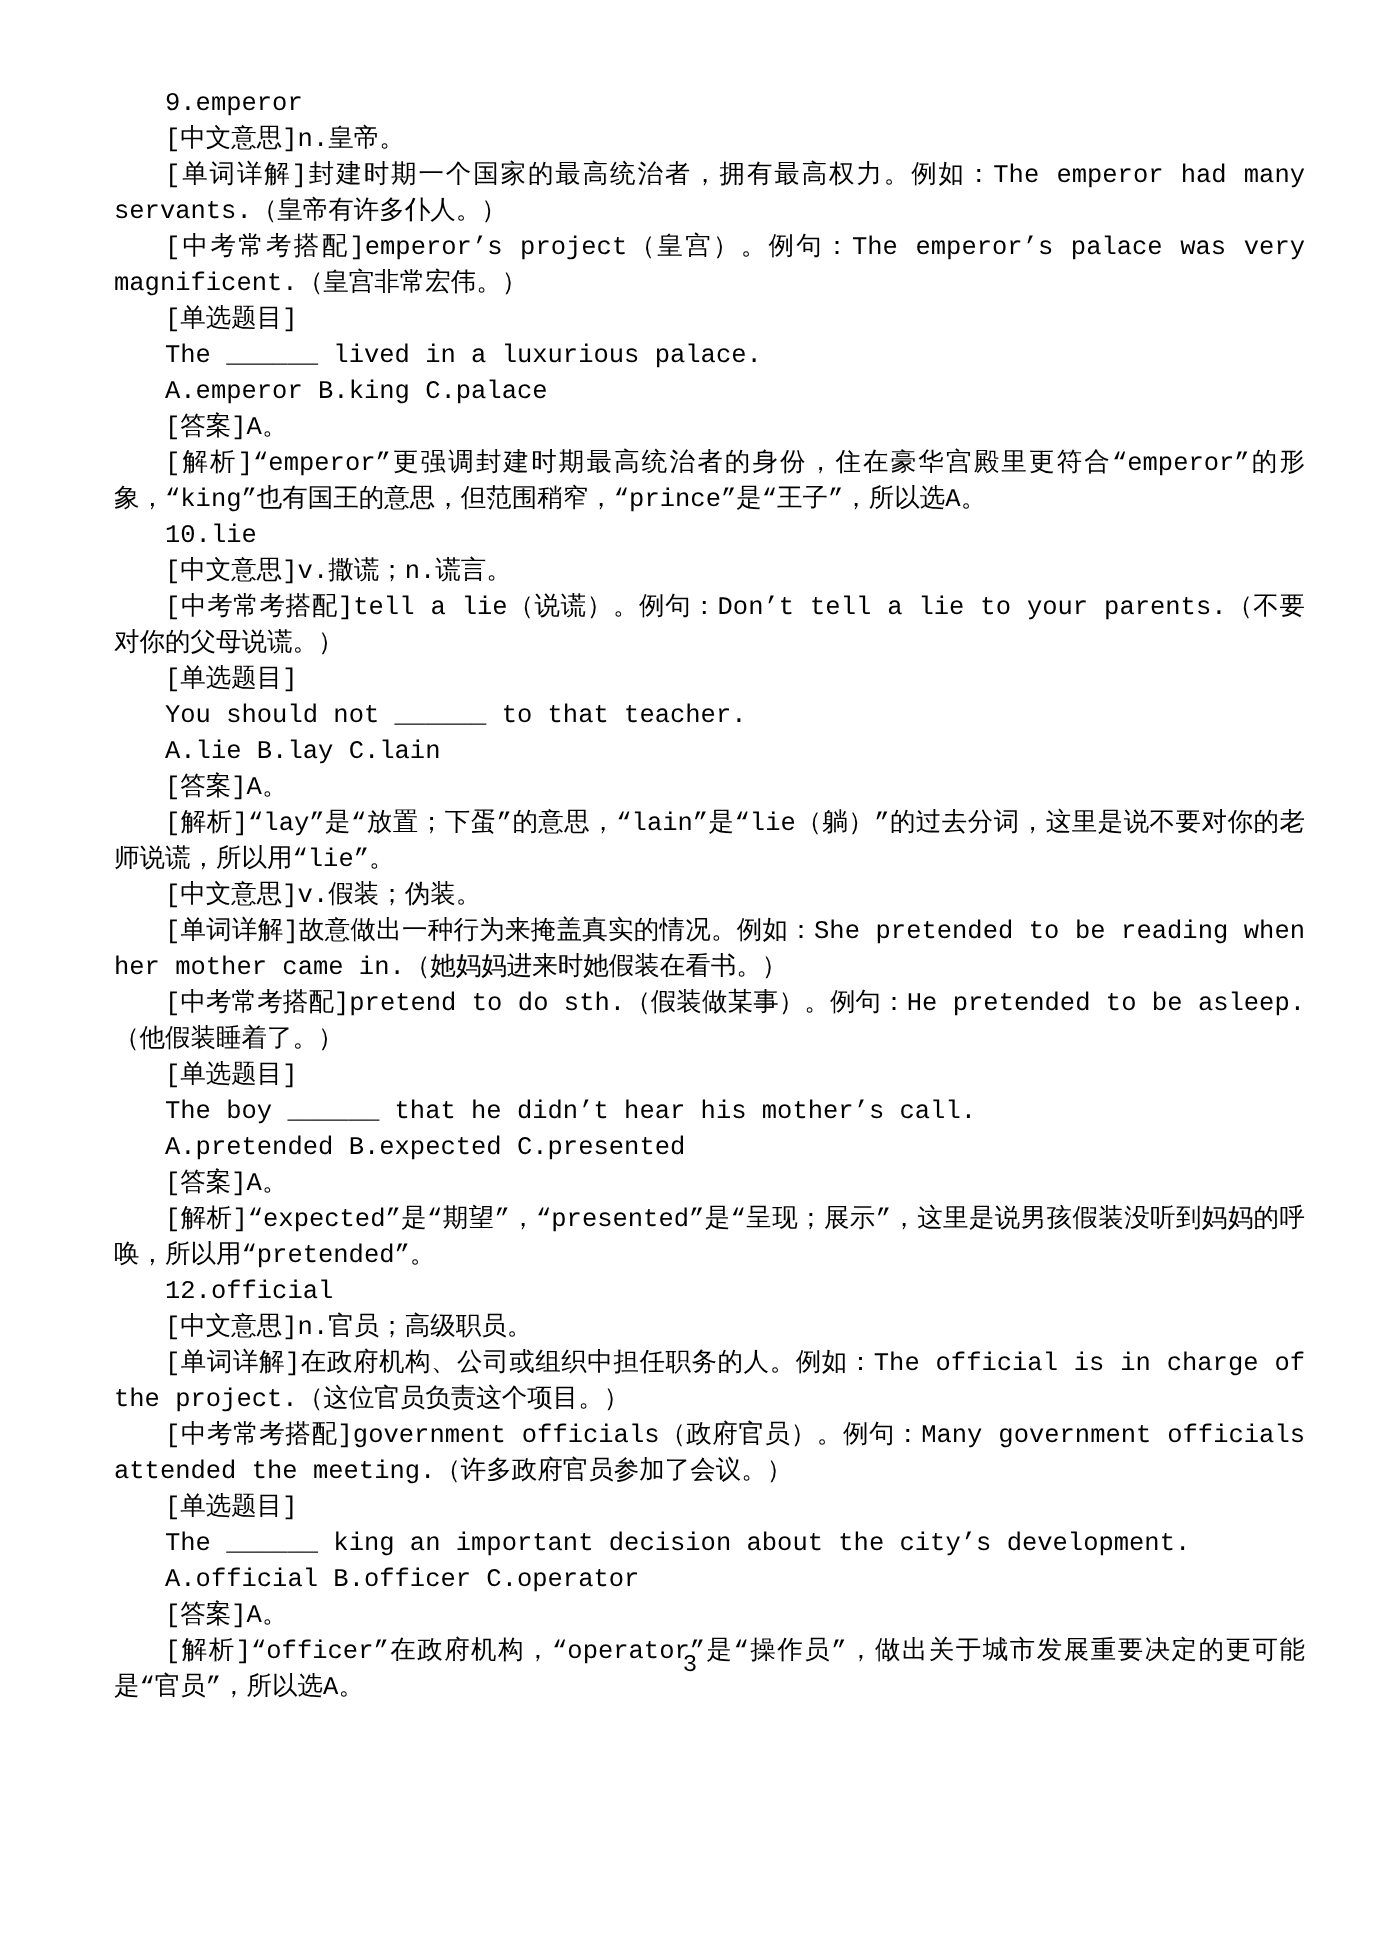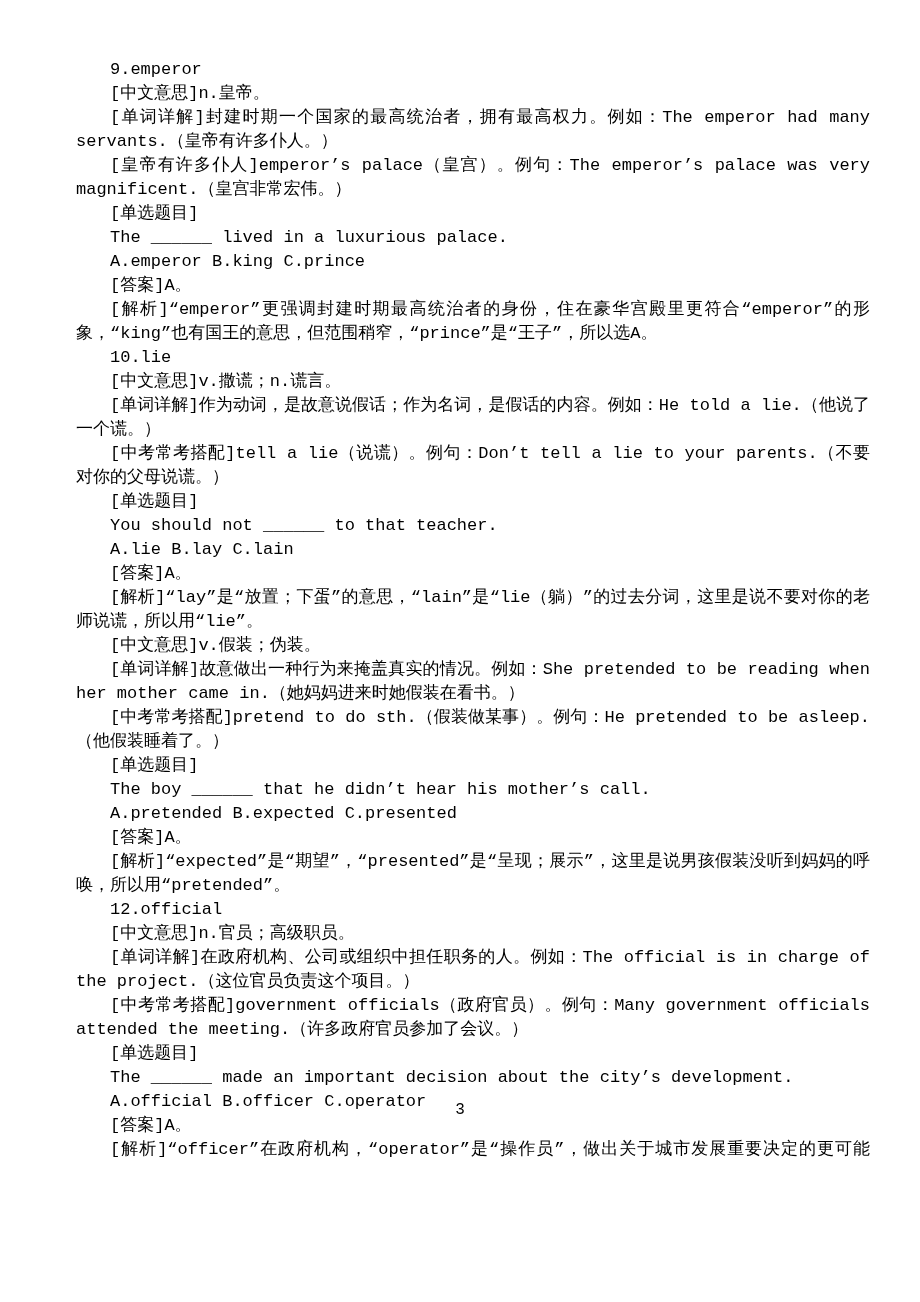--- a/index.html
+++ b/index.html
@@ -39,30 +39,29 @@
 </style>
 </head>
 <body>
 
 <div class="page">
   <div class="content">
 
     <p>9.emperor</p>
     <p>[中文意思]n.皇帝。</p>
     <p>[单词详解]封建时期一个国家的最高统治者，拥有最高权力。例如：The emperor had many servants.（皇帝有许多仆人。）</p>
-    <p>[皇帝有许多仆人]emperor’s palace（皇宫）。例句：The emperor’s palace was very magnificent.（皇宫非常宏伟。）</p>
+    <p>[中考常考搭配]emperor’s project（皇宫）。例句：The emperor’s palace was very magnificent.（皇宫非常宏伟。）</p>
     <p>[单选题目]</p>
     <p>The ______ lived in a luxurious palace.</p>
-    <p>A.emperor B.king C.prince</p>
+    <p>A.emperor B.king C.palace</p>
     <p>[答案]A。</p>
     <p>[解析]“emperor”更强调封建时期最高统治者的身份，住在豪华宫殿里更符合“emperor”的形象，“king”也有国王的意思，但范围稍窄，“prince”是“王子”，所以选A。</p>
 
     <p>10.lie</p>
     <p>[中文意思]v.撒谎；n.谎言。</p>
-    <p>[单词详解]作为动词，是故意说假话；作为名词，是假话的内容。例如：He told a lie.（他说了一个谎。）</p>
     <p>[中考常考搭配]tell a lie（说谎）。例句：Don’t tell a lie to your parents.（不要对你的父母说谎。）</p>
     <p>[单选题目]</p>
     <p>You should not ______ to that teacher.</p>
     <p>A.lie B.lay C.lain</p>
     <p>[答案]A。</p>
     <p>[解析]“lay”是“放置；下蛋”的意思，“lain”是“lie（躺）”的过去分词，这里是说不要对你的老师说谎，所以用“lie”。</p>
 
     <p>[中文意思]v.假装；伪装。</p>
     <p>[单词详解]故意做出一种行为来掩盖真实的情况。例如：She pretended to be reading when her mother came in.（她妈妈进来时她假装在看书。）</p>
     <p>[中考常考搭配]pretend to do sth.（假装做某事）。例句：He pretended to be asleep.（他假装睡着了。）</p>
@@ -70,21 +69,21 @@
     <p>The boy ______ that he didn’t hear his mother’s call.</p>
     <p>A.pretended B.expected C.presented</p>
     <p>[答案]A。</p>
     <p>[解析]“expected”是“期望”，“presented”是“呈现；展示”，这里是说男孩假装没听到妈妈的呼唤，所以用“pretended”。</p>
 
     <p>12.official</p>
     <p>[中文意思]n.官员；高级职员。</p>
     <p>[单词详解]在政府机构、公司或组织中担任职务的人。例如：The official is in charge of the project.（这位官员负责这个项目。）</p>
     <p>[中考常考搭配]government officials（政府官员）。例句：Many government officials attended the meeting.（许多政府官员参加了会议。）</p>
     <p>[单选题目]</p>
-    <p>The ______ made an important decision about the city’s development.</p>
+    <p>The ______ king an important decision about the city’s development.</p>
     <p>A.official B.officer C.operator</p>
     <p>[答案]A。</p>
     <p>[解析]“officer”在政府机构，“operator”是“操作员”，做出关于城市发展重要决定的更可能是“官员”，所以选A。</p>
 
   </div>
 
   <div class="page-number">3</div>
 </div>
 
 </body></html>

